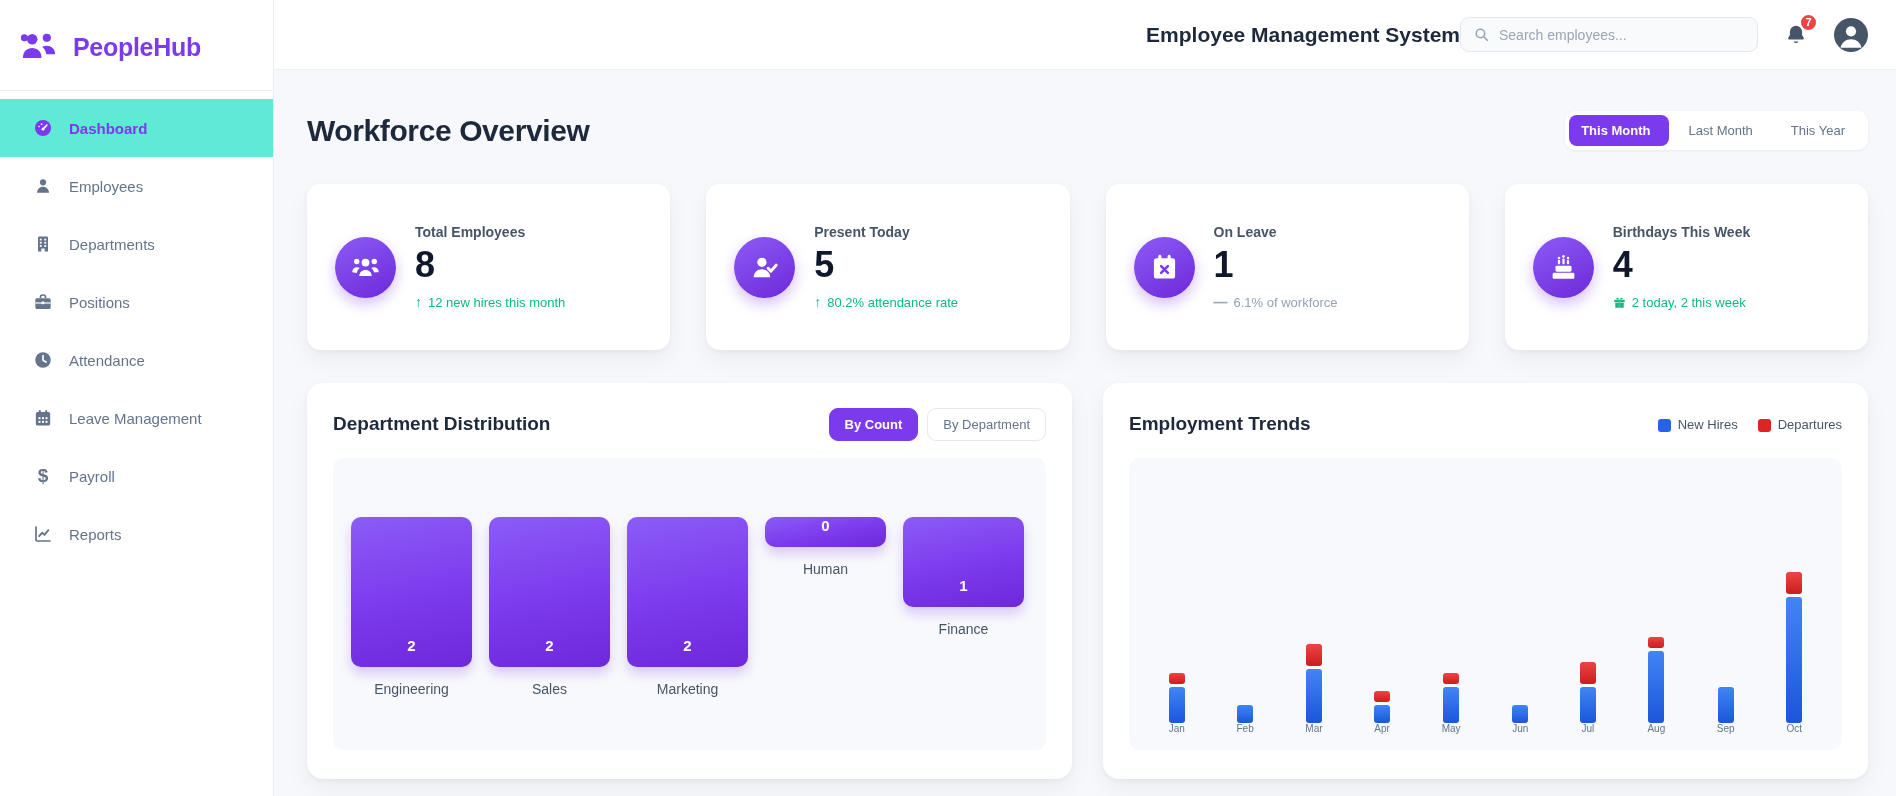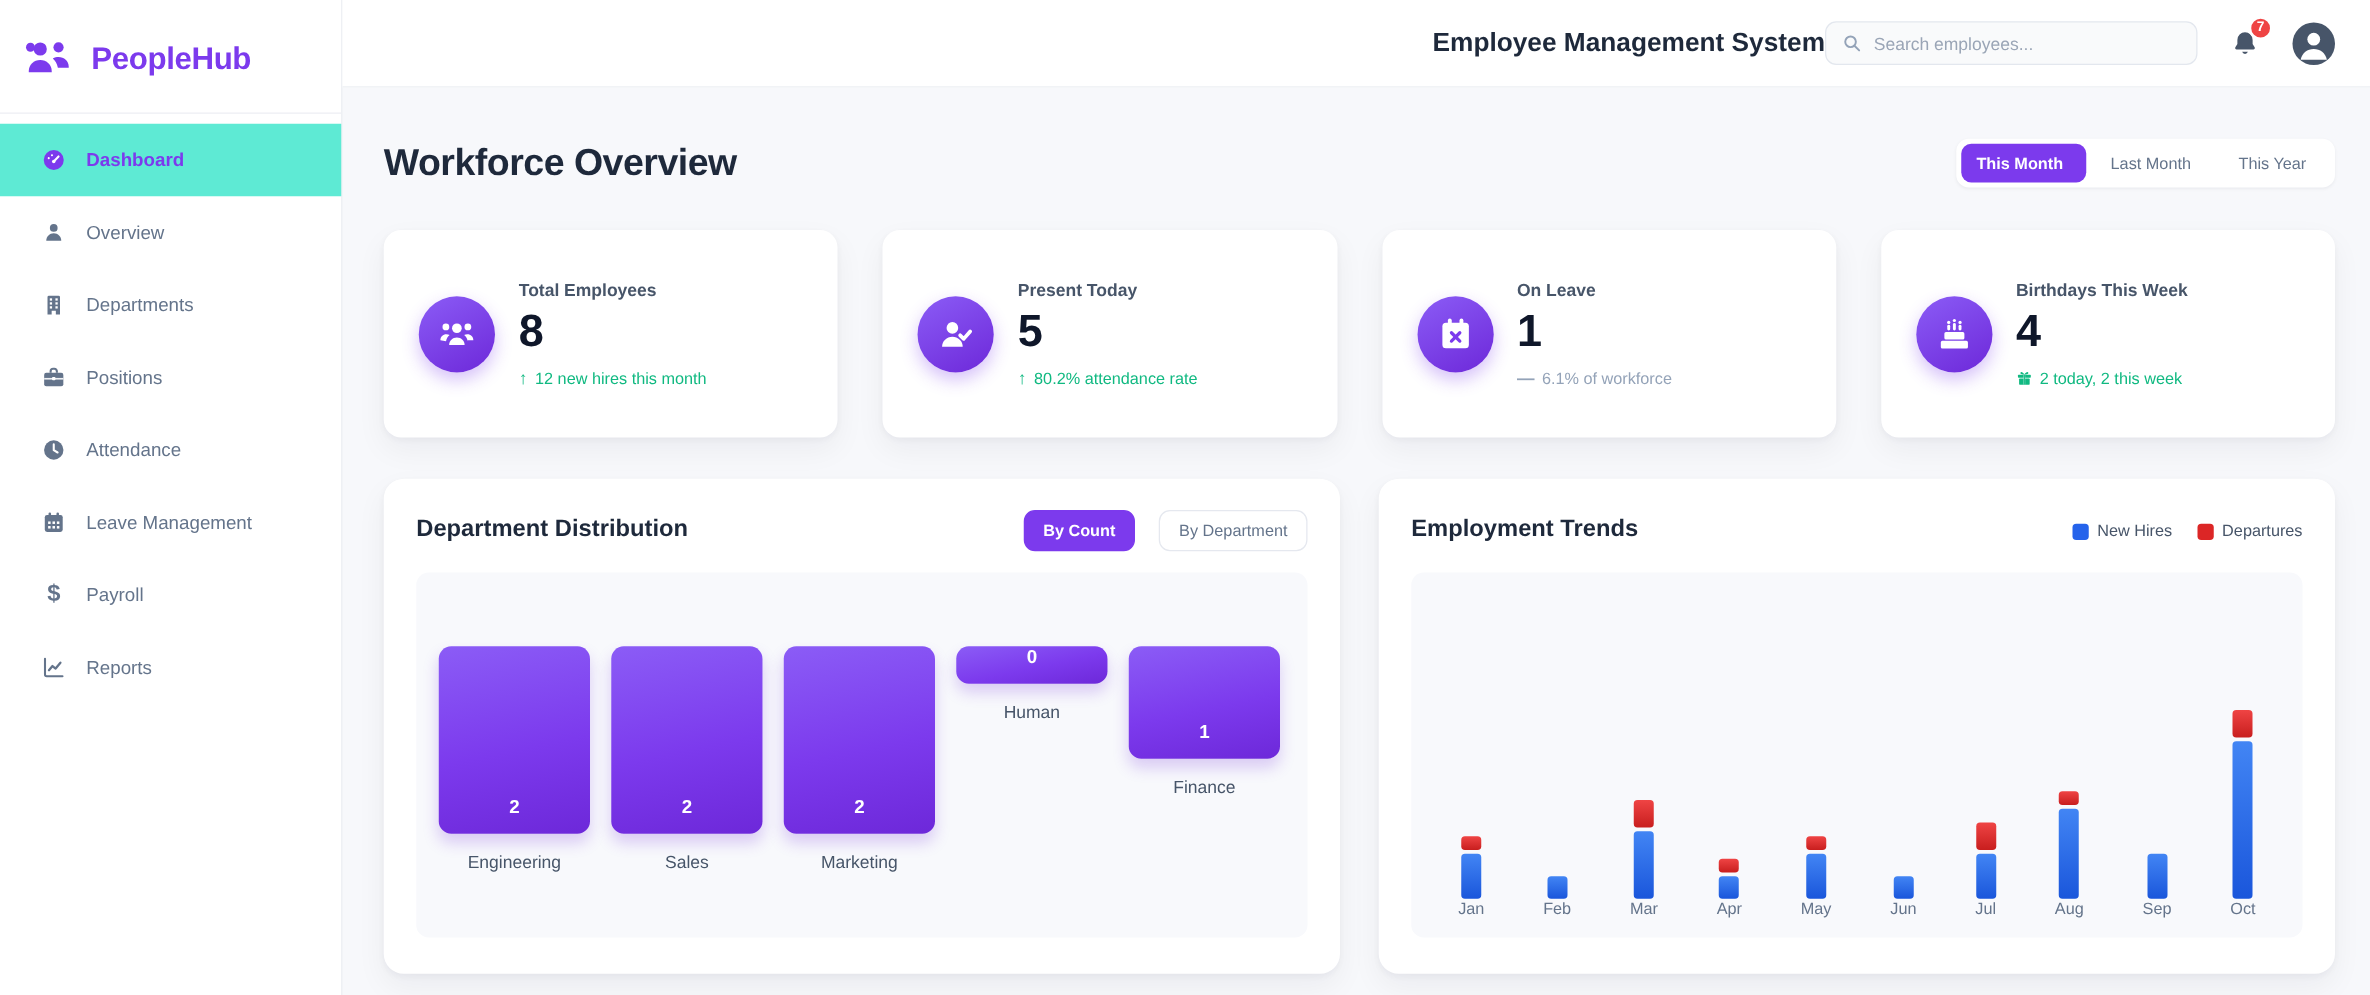--- a/index.html
+++ b/index.html
@@ -50,40 +50,40 @@
   .stat-sub { font-size:13px; color:#10b981; display:flex; align-items:center; gap:6px; }
   .stat-sub.neutral { color:#94a3b8; }
   .stat-sub .glyph { font-size:14px; font-weight:700; }
   .stat-sub svg { width:13px; height:13px; }
 
   
   .charts-row { display:flex; gap:31px; }
   .chart-card { flex:1; background:#fff; border-radius:16px; padding:25px 26px; height:396px; box-shadow:0 2px 5px rgba(15,23,42,.04), 0 10px 24px rgba(15,23,42,.05); }
   .chart-head { display:flex; justify-content:space-between; align-items:center; margin-bottom:18px; height:32px; }
   .chart-title { font-size:19px; font-weight:700; color:#1e293b; }
-  .toggles { display:flex; gap:19px;text-align:center; }
+  .toggles { display:flex; gap:9px;text-align:center; }
   .toggle { font-size:13px; padding:8px 15px; border-radius:9px; color:#64748b; background:#fff; border:1px solid #e5e8ef; cursor:pointer; }
   .toggle.active { background:#7c3aed; color:#fff; border-color:#7c3aed; font-weight:600; }
   .legend { display:flex; gap:20px; align-items:center; font-size:13px; color:#475569; }
   .legend-item { display:flex; align-items:flex-end; gap:7px; }
   .swatch { width:13px; height:13px; border-radius:3px; display:inline-block; }
   .swatch-blue { background:#2563eb; }
   .swatch-red { background:#dc2626; }
   .plot { background:#f8f9fc; border-radius:10px; height:292px; }
 
   .dept-plot { padding:59px 0 0 18px; display:flex; gap:17px; align-items:flex-start; }
   .dept-col { display:flex; flex-direction:column; align-items:center; width:121px; }
   .dept-bar { width:121px; border-radius:10px; background:linear-gradient(168deg,#8b5cf6 0%,#7c3aed 55%,#6d28d9 100%); display:flex; flex-direction:column; justify-content:flex-end; align-items:center; padding-bottom:13px; color:#fff; font-weight:700; font-size:15px; box-shadow:0 7px 12px rgba(109,40,217,.22); }
   .dept-label { margin-top:14px; font-size:14px; color:#475569; }
 
   .trend-plot { display:flex; justify-content:space-around; align-items:flex-end; padding:0 14px 16px; }
   .t-col { display:flex; flex-direction:column; align-items:center; }
   .t-red { width:16px; border-radius:3px; background:linear-gradient(180deg,#ef4444,#c81e1e); margin-bottom:3px; }
   .t-blue { width:16px; border-radius:3px; background:linear-gradient(180deg,#4285f4,#1a56db); }
-  .t-label { font-size:13px; color:#64748b; }
+  .t-label { font-size:10px; color:#64748b; }
 </style>
 </head>
 <body>
 
 <aside class="sidebar">
   <div class="logo-row">
     <svg viewBox="0 0 24 20" aria-hidden="true">
       <circle cx="8" cy="5.4" r="3.1" fill="currentColor"></circle>
       <path d="M2.6 15.8c0-3 2.4-5.2 5.4-5.2s5.4 2.2 5.4 5.2v.6H2.6z" fill="currentColor"></path>
       <circle cx="16.6" cy="4.6" r="2.4" fill="currentColor"></circle>
@@ -102,21 +102,21 @@
         <circle cx="7.2" cy="10.2" r="1" fill="#fff"></circle>
         <circle cx="10.3" cy="7.4" r="1" fill="#fff"></circle>
       </svg>
       <span>Dashboard</span>
     </div>
     <div class="nav-item">
       <svg viewBox="0 0 24 24">
         <circle cx="12" cy="7.6" r="3.7" fill="currentColor"></circle>
         <path d="M4.8 20c0-4 3.2-7.2 7.2-7.2s7.2 3.2 7.2 7.2z" fill="currentColor"></path>
       </svg>
-      <span>Overview</span>
+      <span>Employees</span>
     </div>
     <div class="nav-item">
       <svg viewBox="0 0 24 24">
         <path d="M6 21V4.4A1.4 1.4 0 0 1 7.4 3h9.2A1.4 1.4 0 0 1 18 4.4V21h-4v-3.6h-4V21H6z" fill="currentColor"></path>
         <g fill="#fff">
           <rect x="8.2" y="5.6" width="2.2" height="2.2"></rect>
             <rect x="13.6" y="5.6" width="2.2" height="2.2"></rect>
           <rect x="8.2" y="9.4" width="2.2" height="2.2"></rect>
             <rect x="13.6" y="9.4" width="2.2" height="2.2"></rect>
           <rect x="8.2" y="13.2" width="2.2" height="2.2"></rect>

